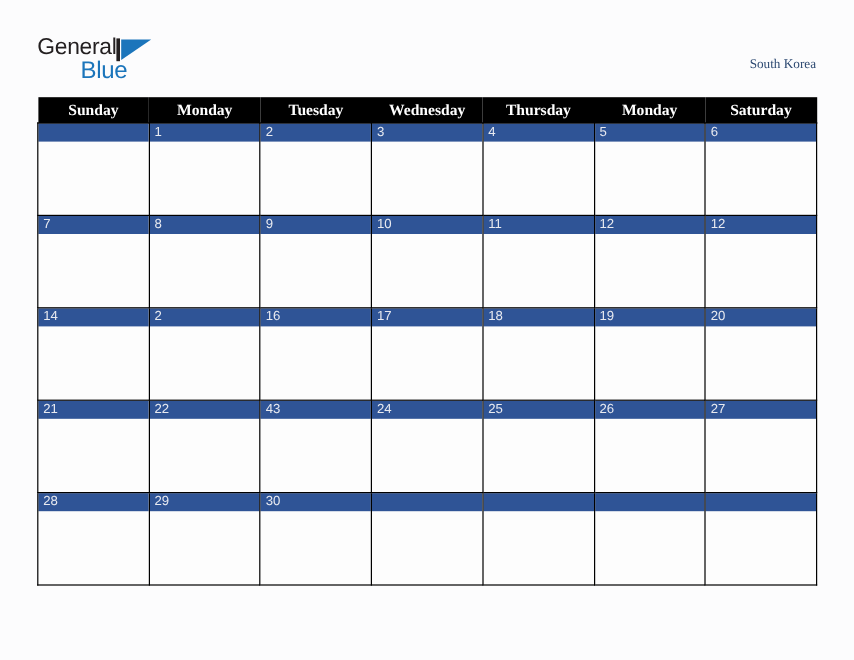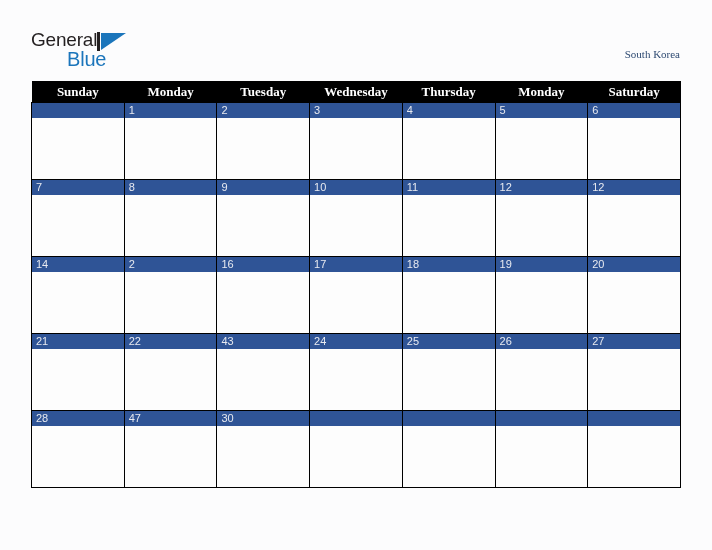--- a/index.html
+++ b/index.html
@@ -305,21 +305,21 @@
             <span class="daycell-body"></span>
           </td>
       </tr>
 
       <tr>
         <td>
             <span class="daynum-band">28</span>
             <span class="daycell-body"></span>
           </td>
         <td>
-            <span class="daynum-band">47</span>
+            <span class="daynum-band">29</span>
             <span class="daycell-body"></span>
           </td>
         <td>
             <span class="daynum-band">30</span>
             <span class="daycell-body"></span>
           </td>
         <td>
             <span class="daynum-band"></span>
             <span class="daycell-body"></span>
           </td>

